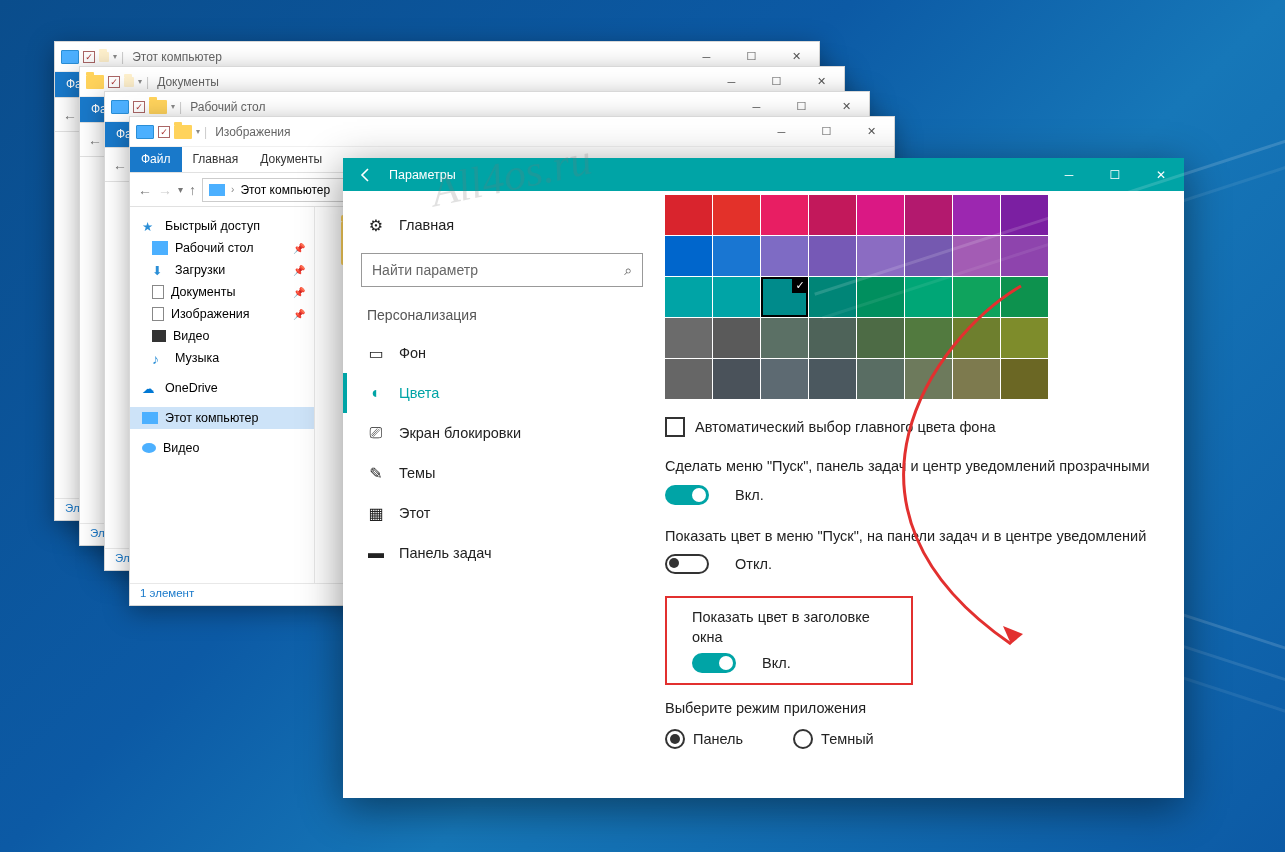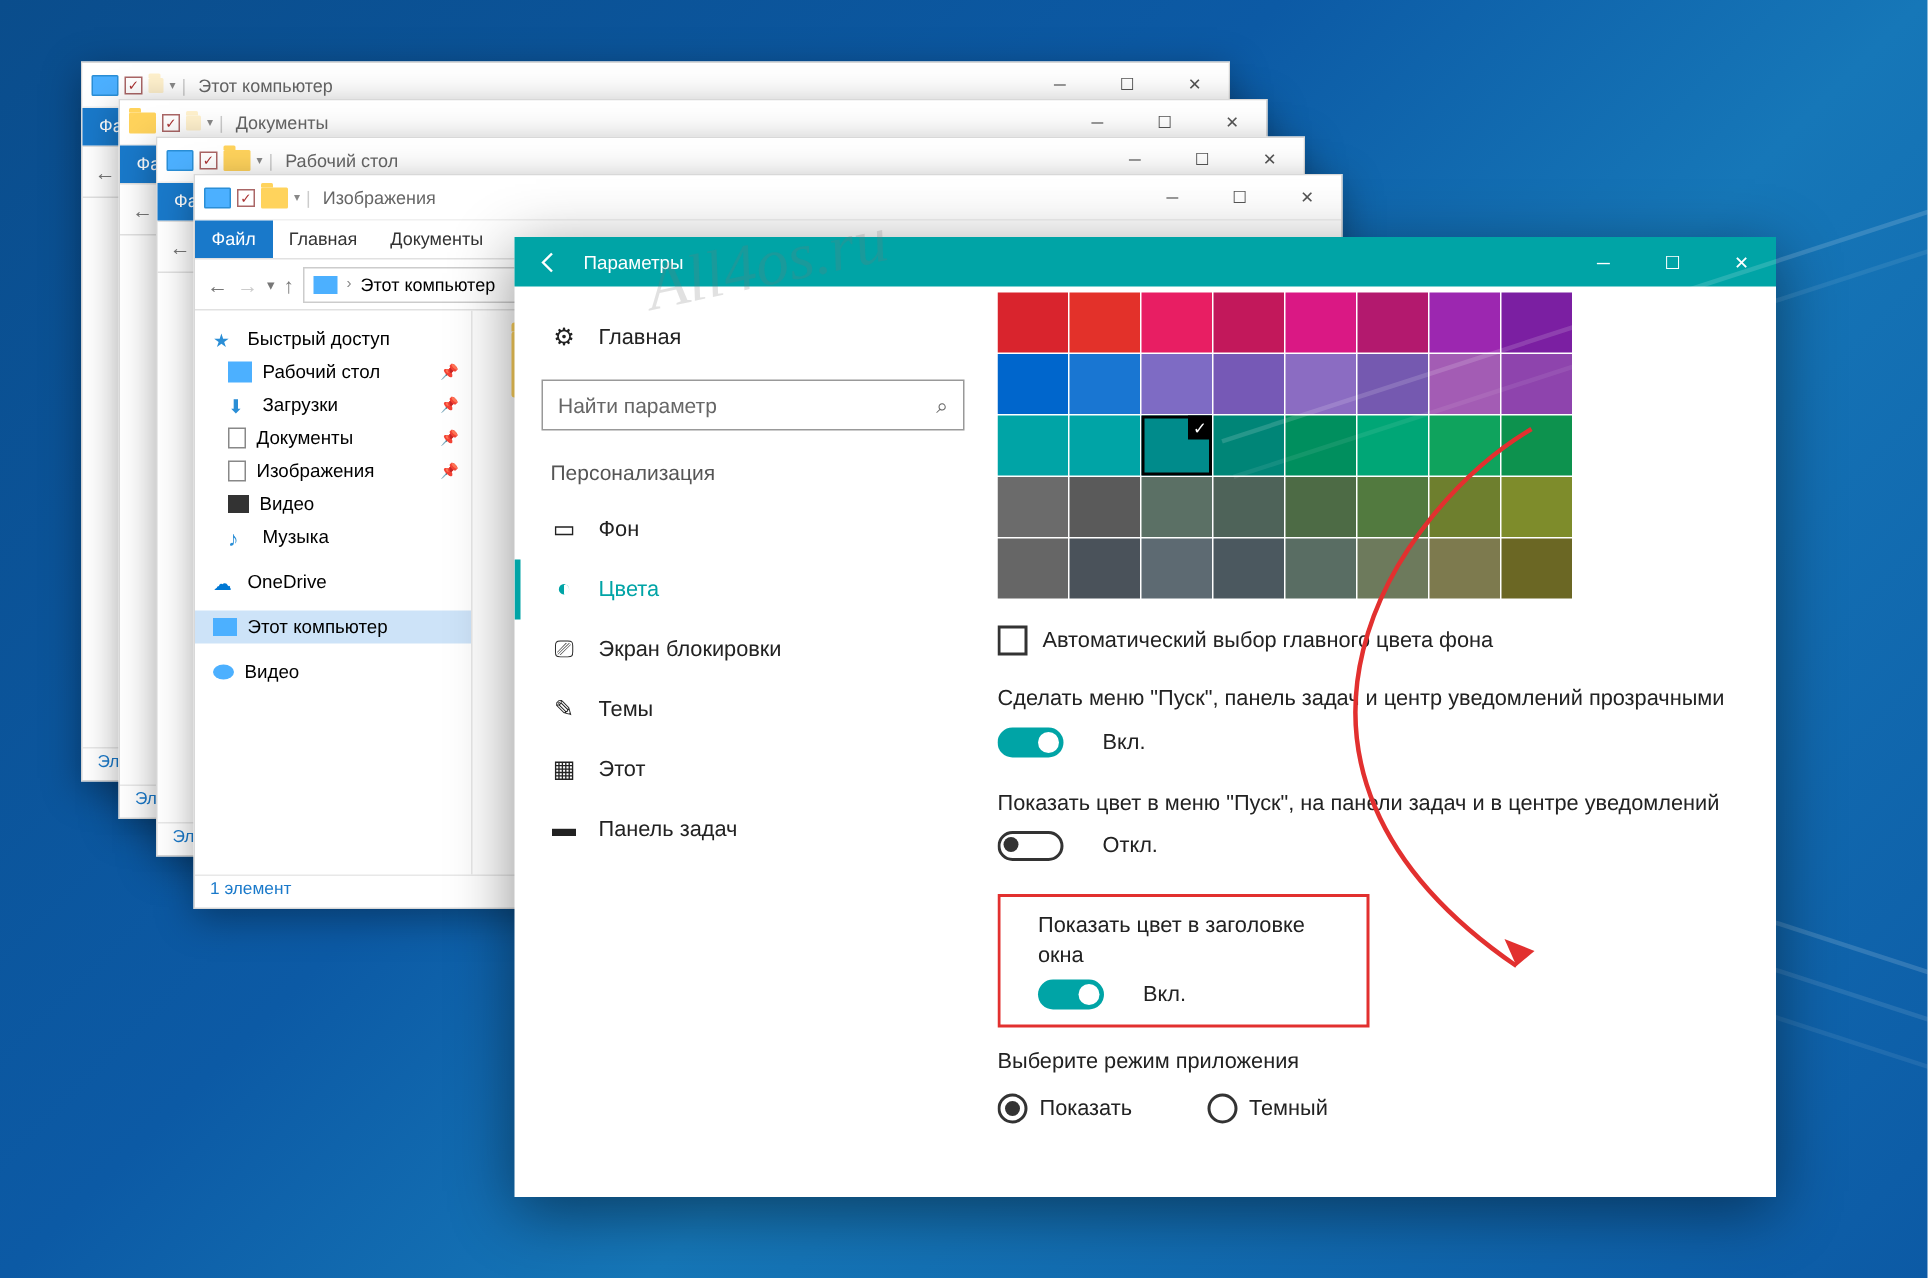--- a/index.html
+++ b/index.html
@@ -370,21 +370,21 @@
         <div class="optlbl">Показать цвет в заголовке окна</div>
         <div class="toggle">
           <div class="tsw on"></div>
           <span>Вкл.</span>
         </div>
       </div>
       <div class="optlbl">Выберите режим приложения</div>
       <div class="radios">
         <div class="radio">
             <div class="rcirc sel"></div>
-            <span>Показать</span>
+            <span>Панель</span>
           </div>
         <div class="radio">
             <div class="rcirc"></div>
             <span>Темный</span>
           </div>
       </div>
     </div>
   </div>
 
   <svg class="arrow" style="left:240px; top:120px;" width="460" height="400" viewBox="0 0 460 400">

